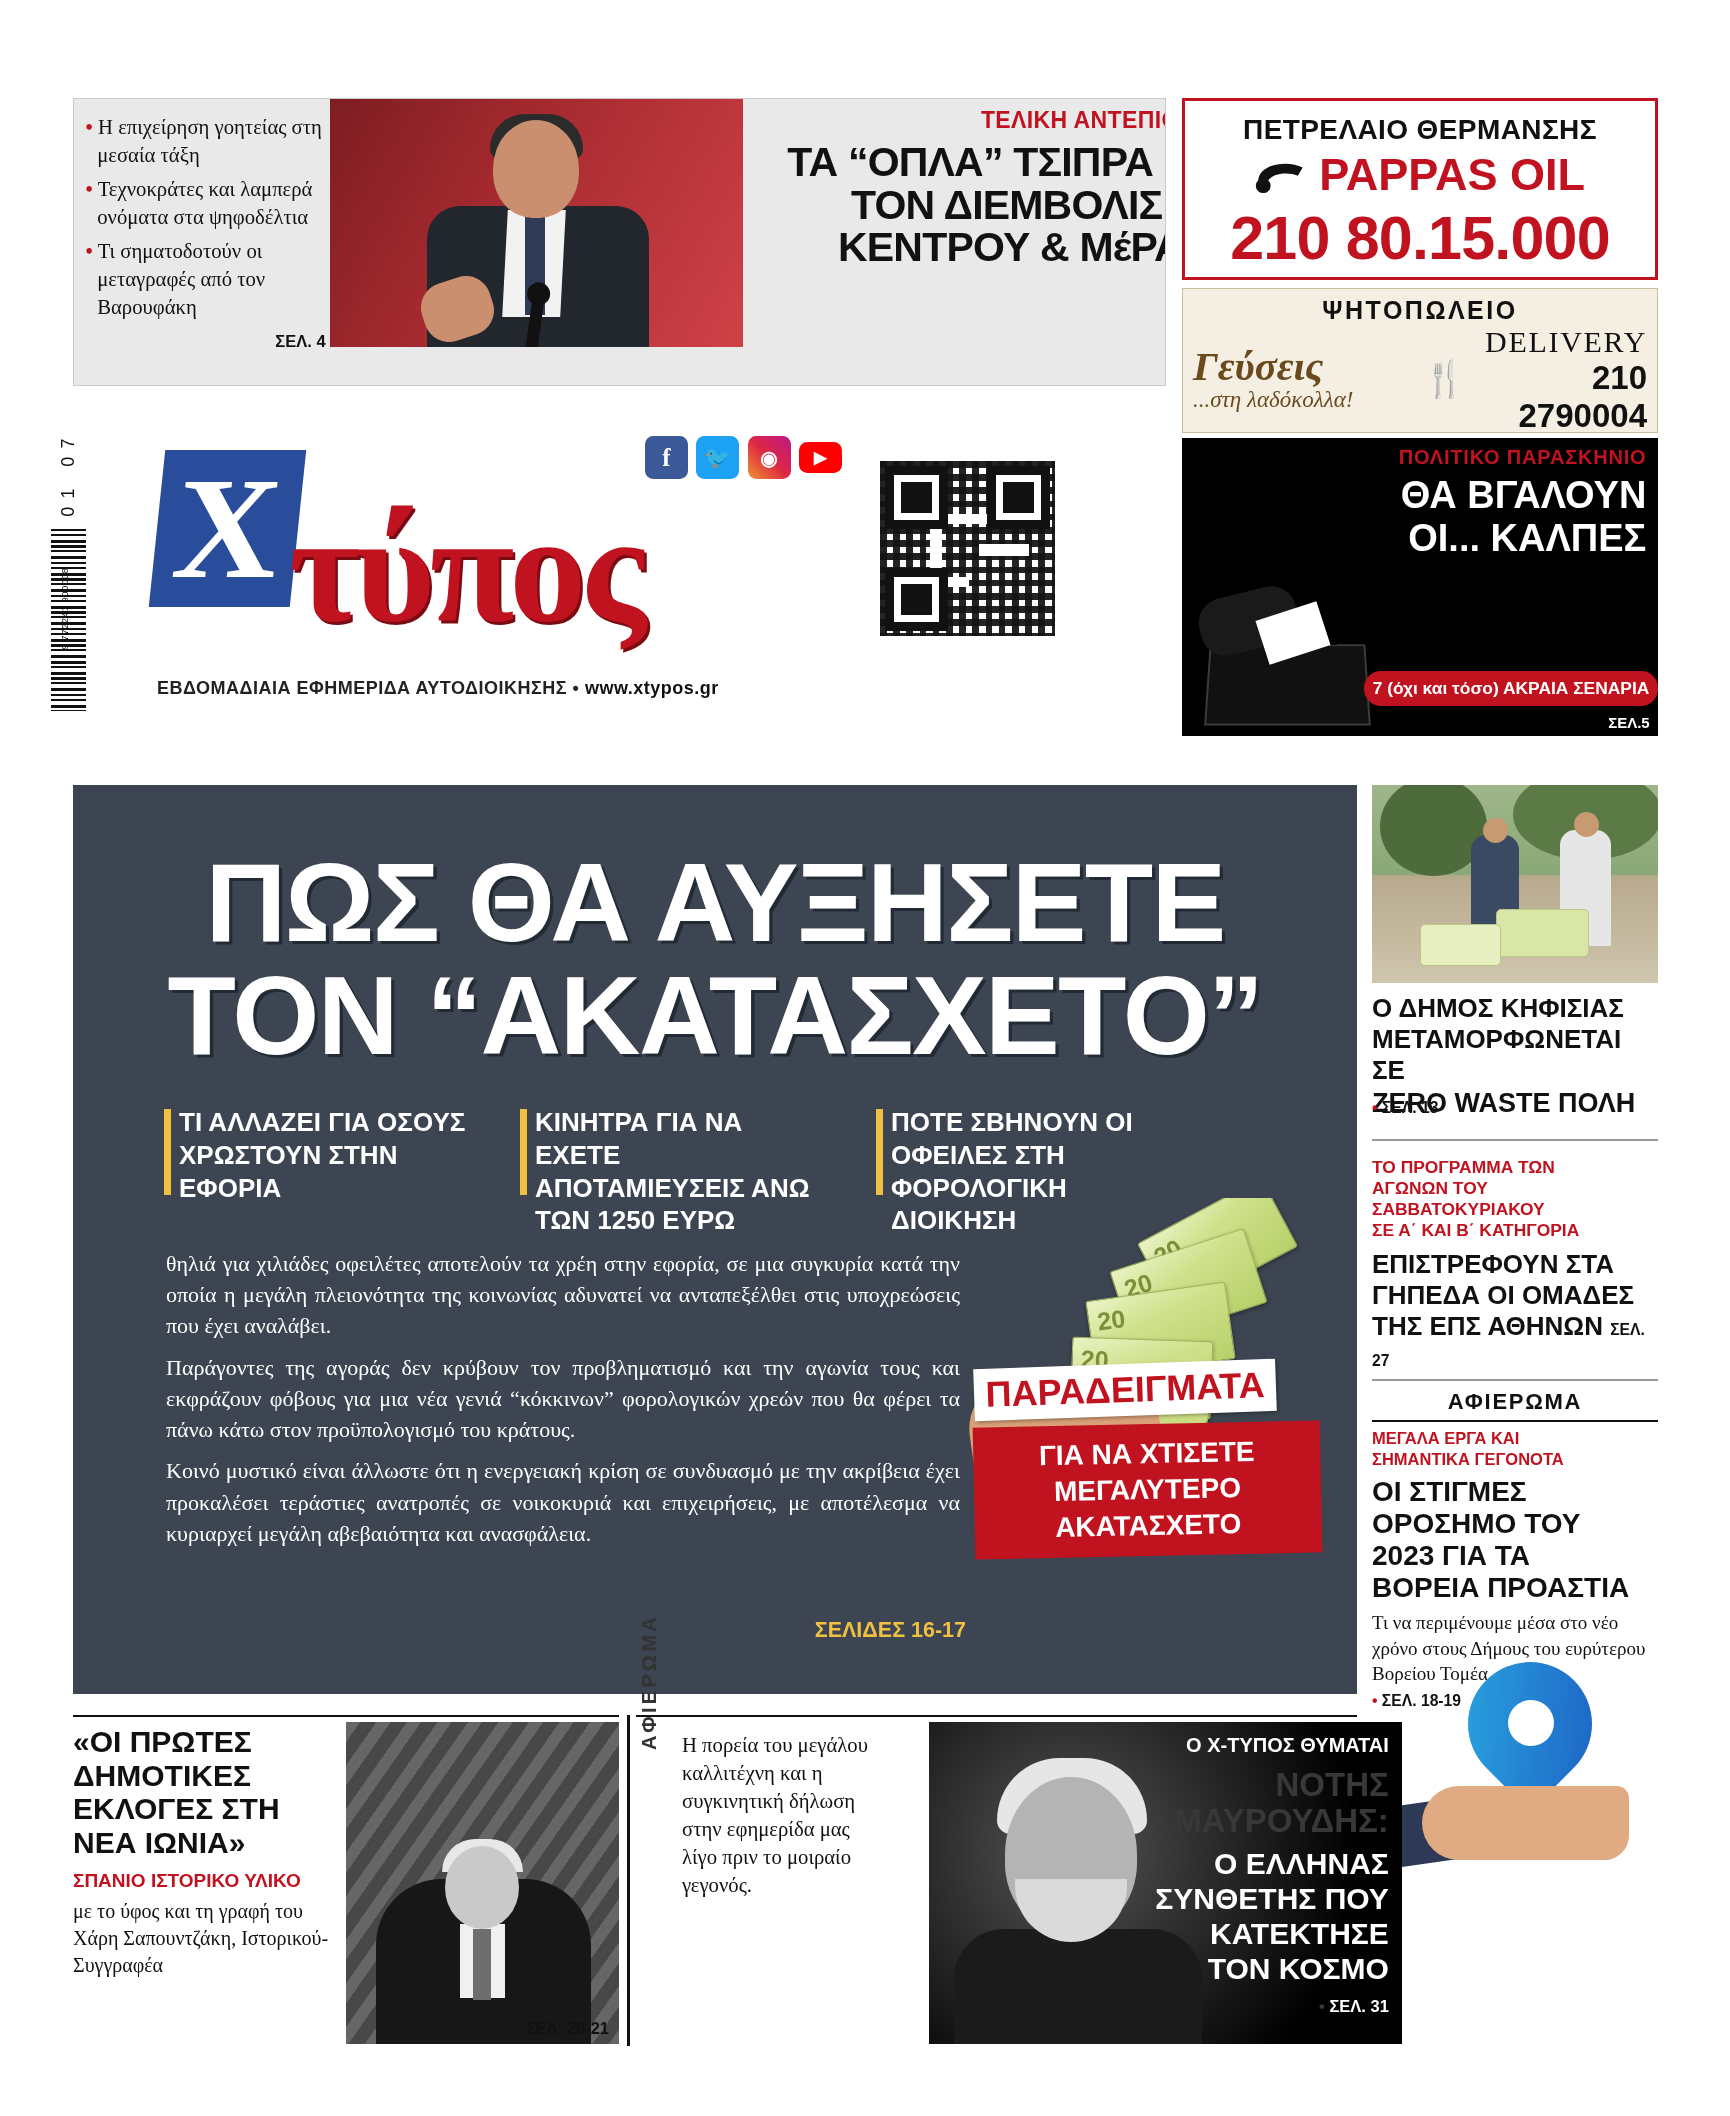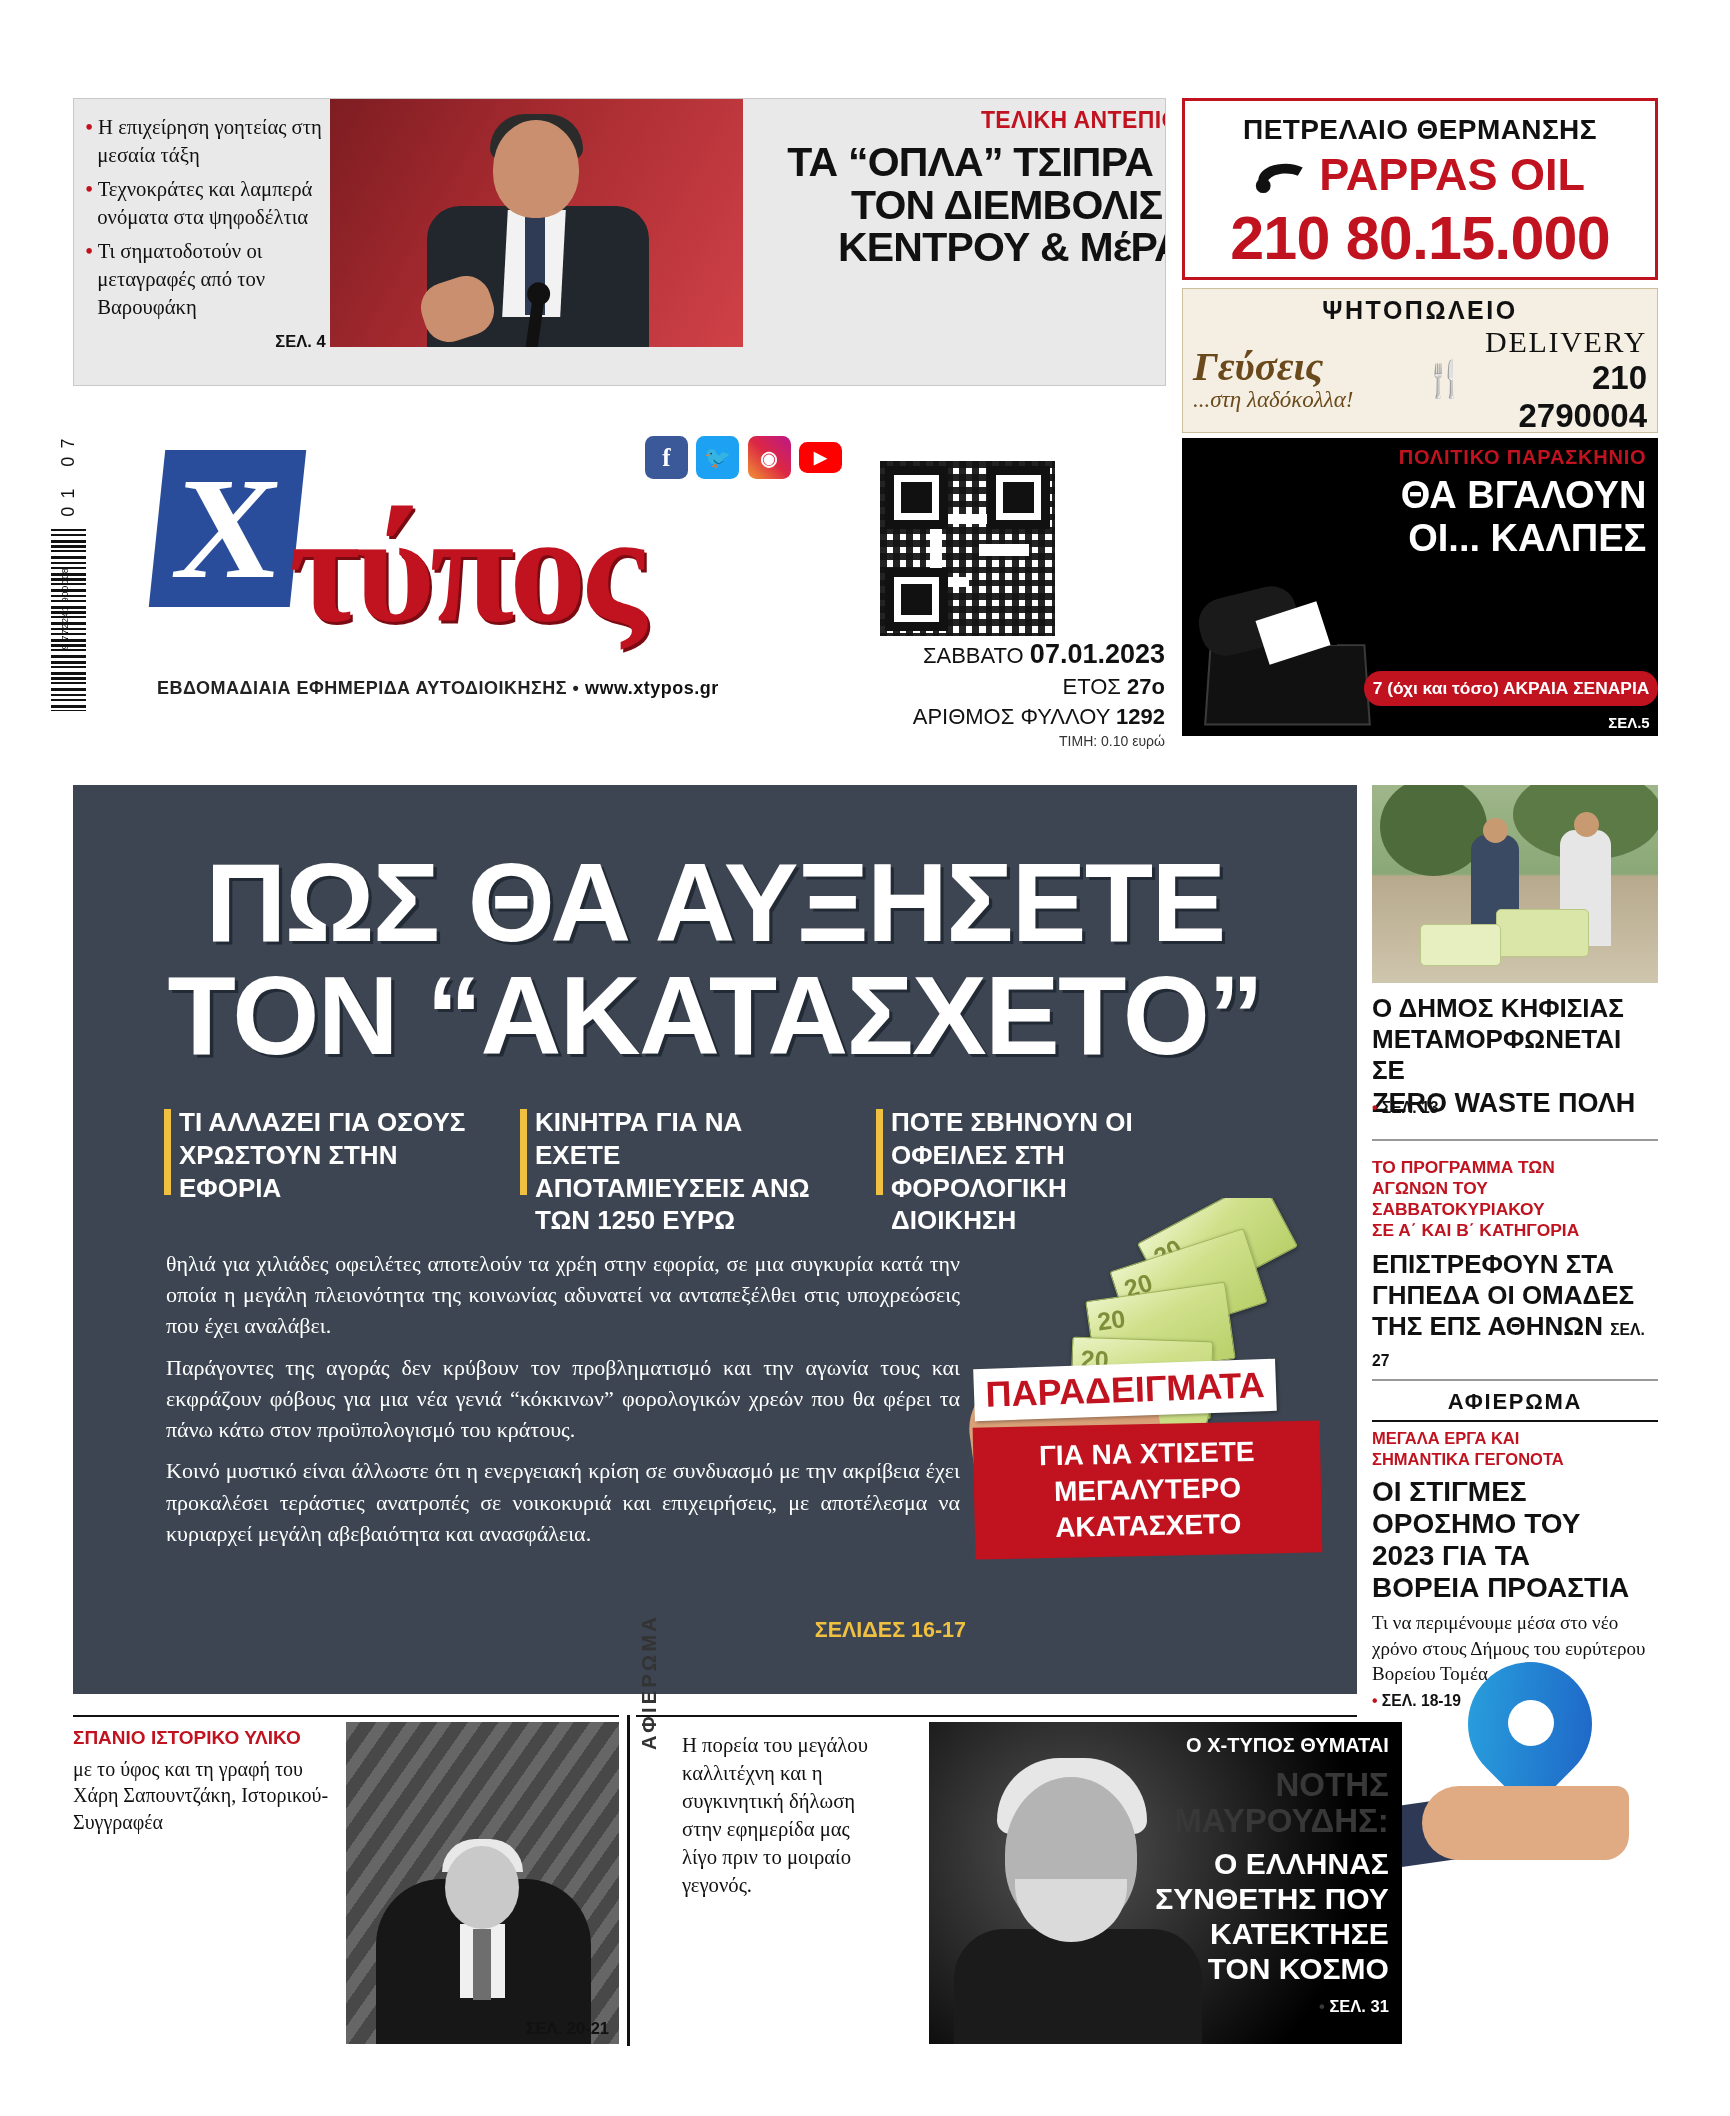--- a/index.html
+++ b/index.html
@@ -265,29 +265,20 @@
     <div class="m"></div>
     <div class="w1"></div>
       <div class="w2"></div>
       <div class="w3"></div>
       <div class="w4"></div>
     <div class="qr-eye" style="left:5px;top:5px;"></div>
     <div class="qr-eye" style="right:5px;top:5px;"></div>
     <div class="qr-eye" style="left:5px;bottom:5px;"></div>
   </div>
 
-  <div class="abs" id="issue">
-    <div><span>ΣΑΒΒΑΤΟ</span>
-      <span class="d">07.01.2023</span></div>
-    <div><span>ΕΤΟΣ</span>
-      <span class="bold">27ο</span></div>
-    <div><span>ΑΡΙΘΜΟΣ ΦΥΛΛΟΥ</span>
-      <span class="bold">1292</span></div>
-    <div class="small">ΤΙΜΗ: 0.10 ευρώ</div>
-  </div>
 
   <div class="abs" id="pappas">
     <div class="t1">ΠΕΤΡΕΛΑΙΟ ΘΕΡΜΑΝΣΗΣ</div>
     <div class="row">
       <svg class="phone-ico" viewBox="0 0 62 46">
         <path d="M4 30 C4 10, 40 4, 58 14 L52 24 C38 18, 16 22, 14 34 Z" fill="#111"></path>
         <circle cx="10" cy="36" r="9" fill="#111"></circle>
       </svg>
       <div class="t2">PAPPAS OIL</div>
     </div>
@@ -410,20 +401,26 @@
     <div class="sel"><span class="dot">•</span> <span>ΣΕΛ. 18-19</span></div>
     <div id="pin">
       <div class="drop"></div>
         <div class="hole"></div>
       <div class="sleeve"></div>
         <div class="palm"></div>
     </div>
   </div>
 
   <div class="abs" id="b1">
+    <div class="q">
+      <div>«ΟΙ ΠΡΩΤΕΣ</div>
+      <div>ΔΗΜΟΤΙΚΕΣ</div>
+      <div>ΕΚΛΟΓΕΣ ΣΤΗ</div>
+      <div>ΝΕΑ ΙΩΝΙΑ»</div>
+    </div>
     <div class="kick">ΣΠΑΝΙΟ ΙΣΤΟΡΙΚΟ ΥΛΙΚΟ</div>
     <div class="body">με το ύφος και τη γραφή του Χάρη Σαπουντζάκη, Ιστορικού-Συγγραφέα</div>
     <div id="b1photo">
       <div class="crowd"></div>
       <div class="man"></div>
         <div class="shirt"></div>
         <div class="tie"></div>
       <div class="hair"></div>
         <div class="head"></div>
     </div>

